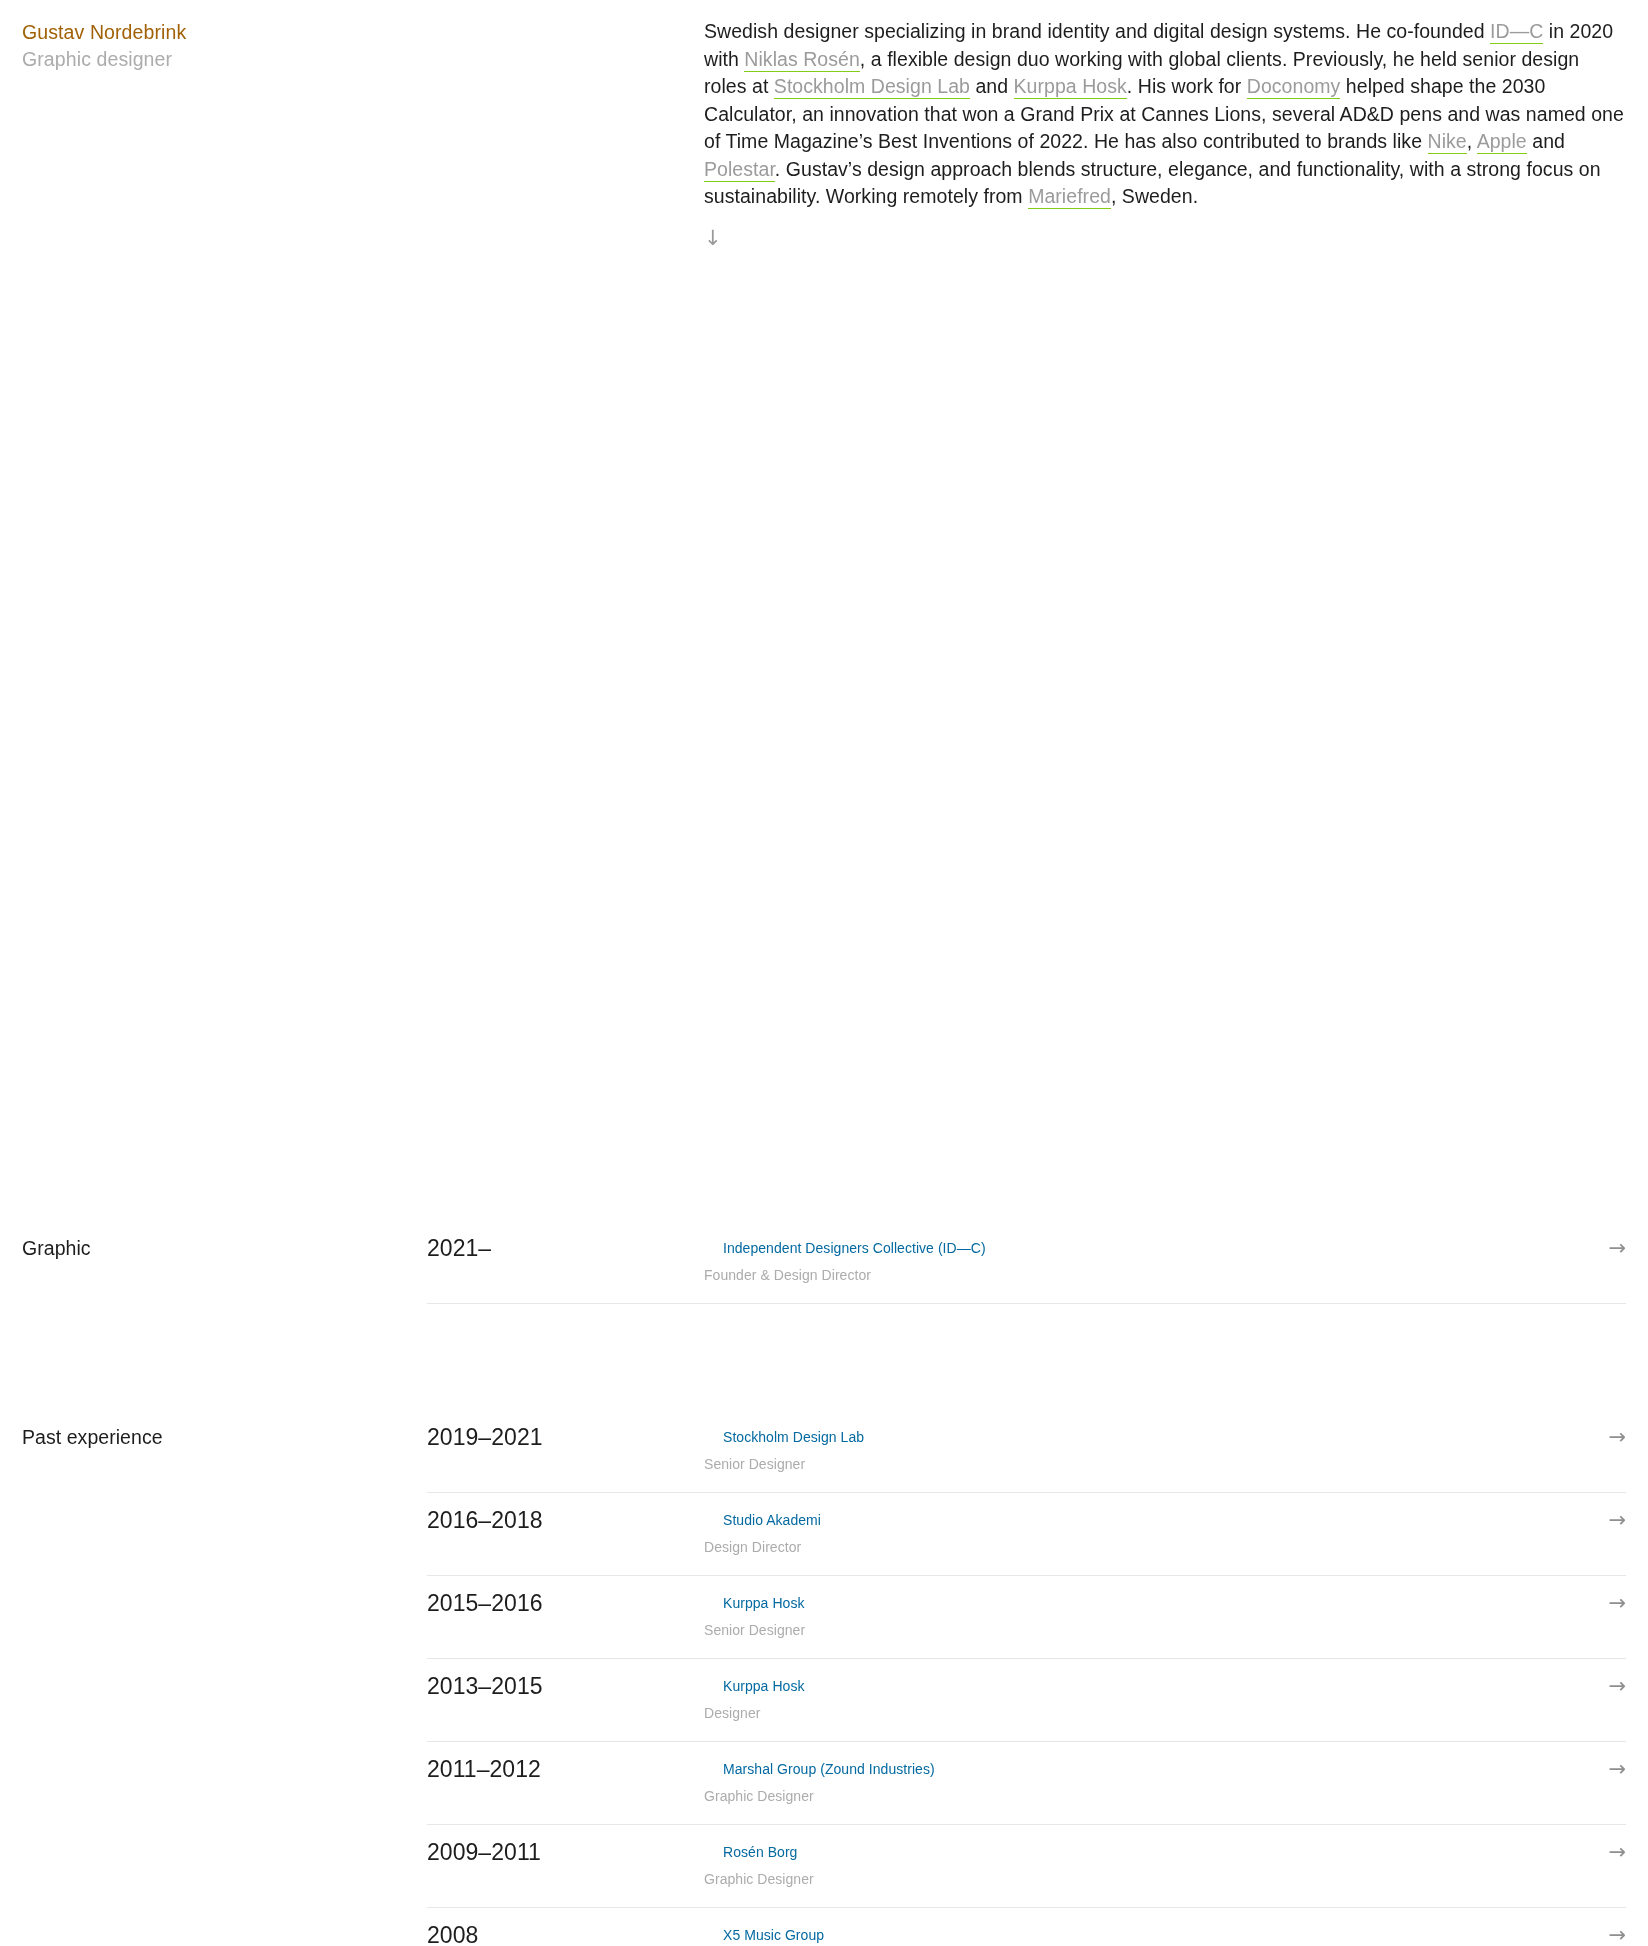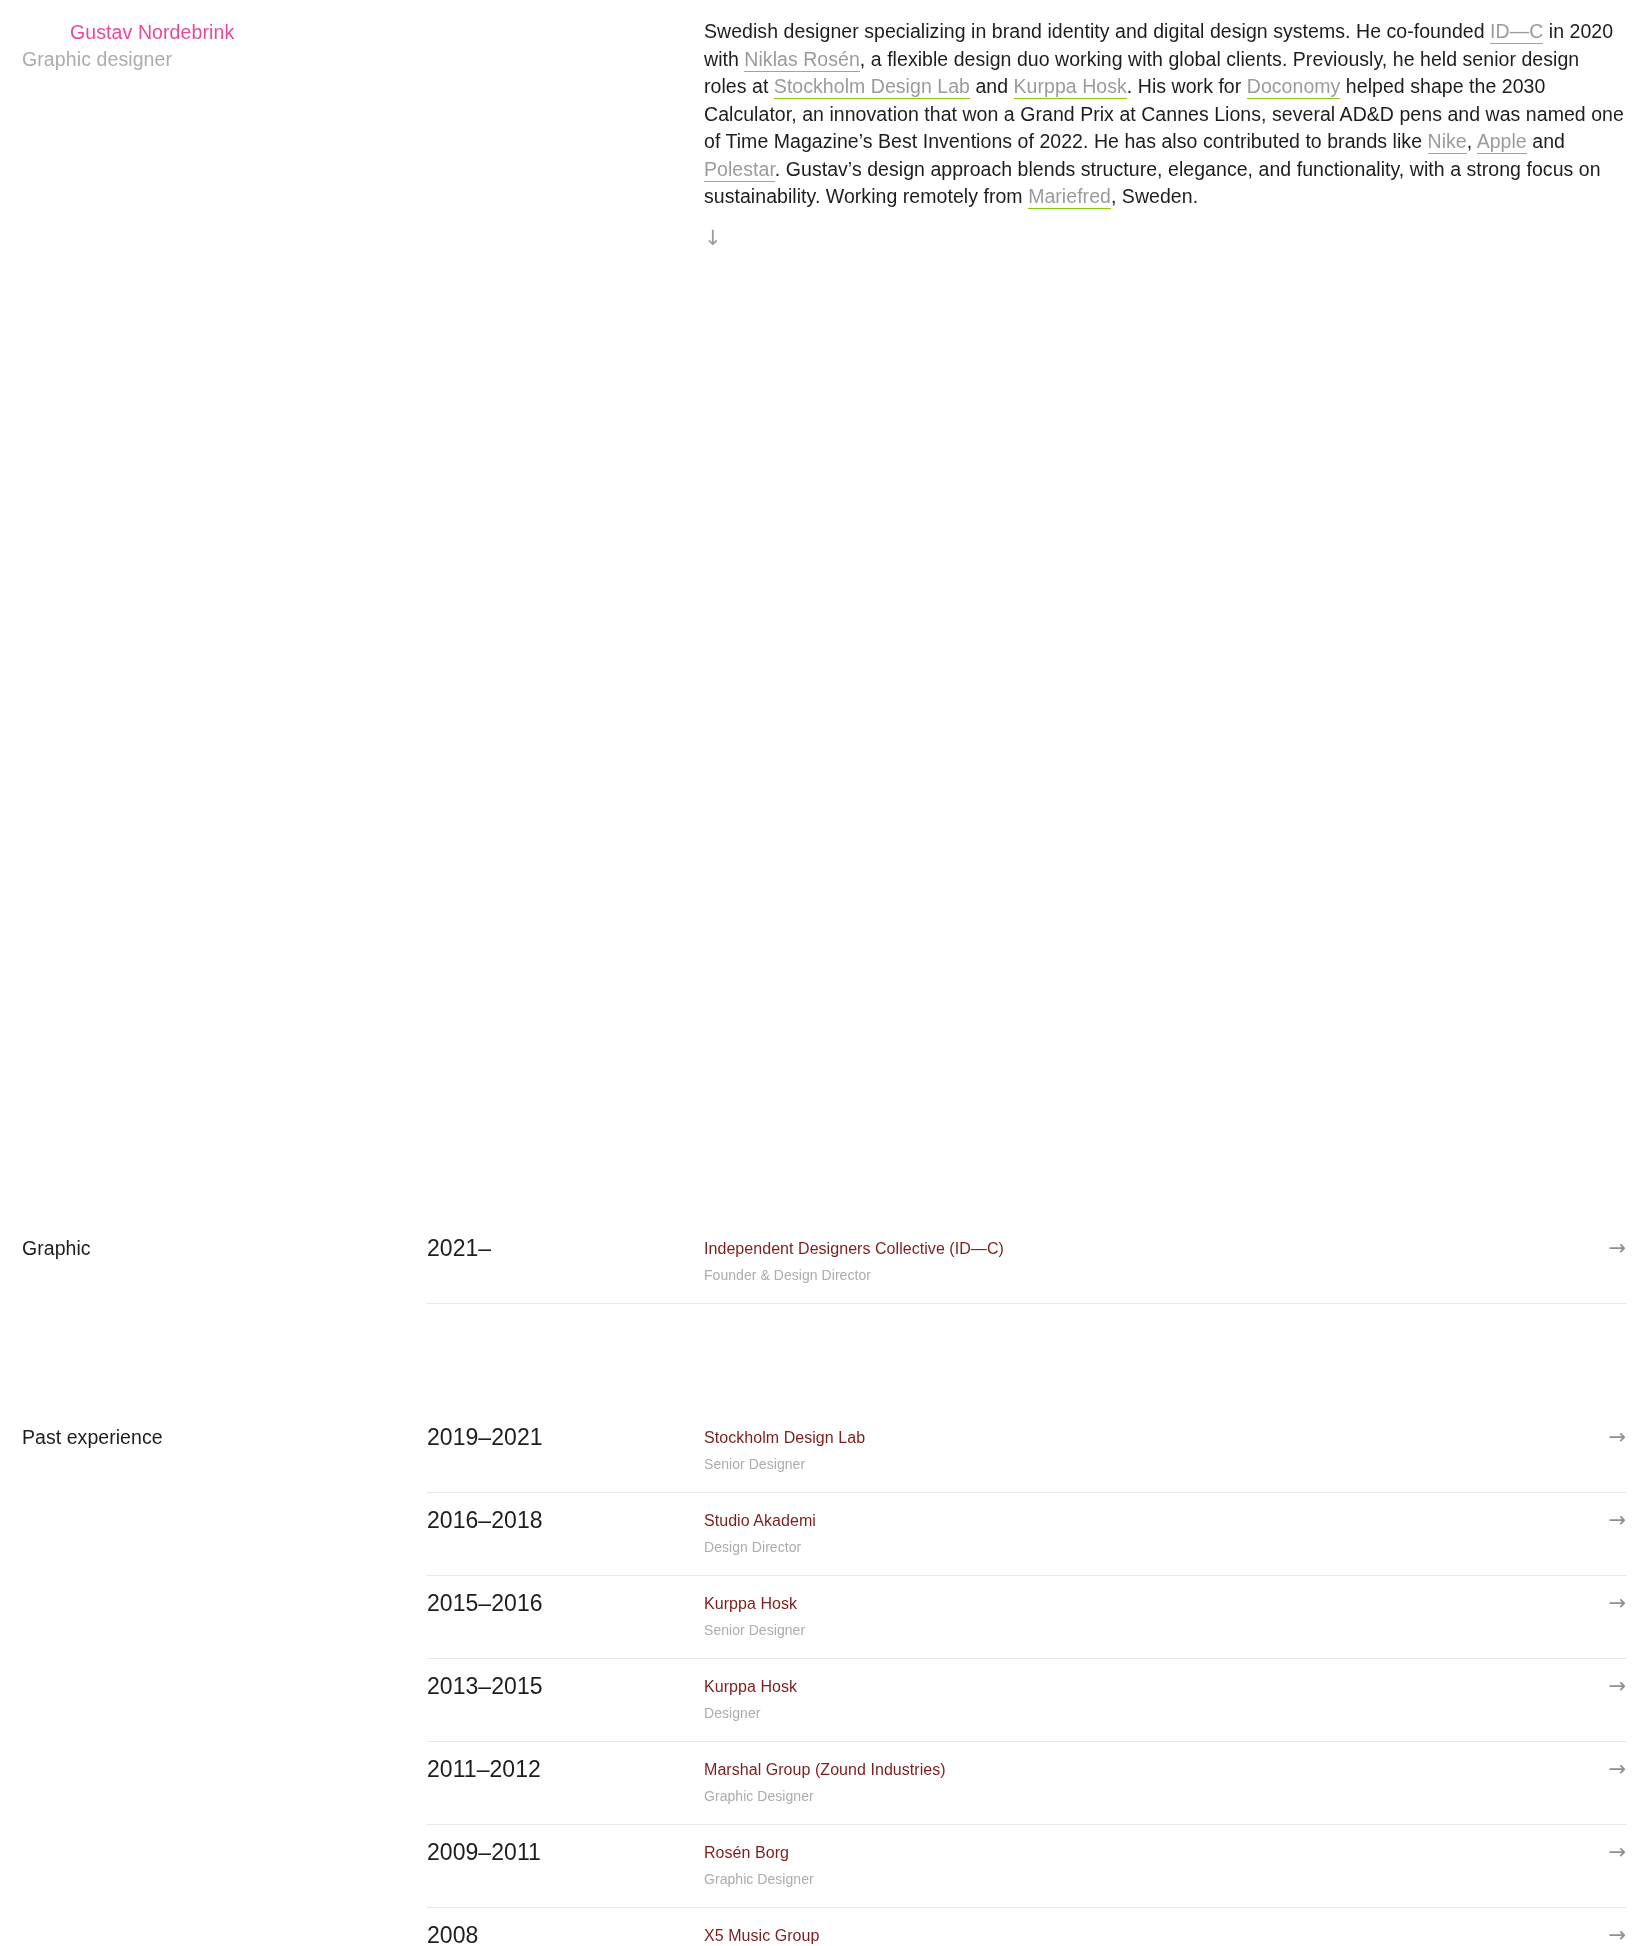--- a/index.html
+++ b/index.html
@@ -33,23 +33,22 @@
     flex: 0 0 405px;
     padding-top: 1px;
   }
   .intro-spacer {
     width: 277px;
     flex: 0 0 277px;
   }
   .name {
     font-size: 19.5px;
     line-height: 27px;
-    color: #ec4899;
+    color: #a16207;
     letter-spacing: 0.1px;
-    margin-left: 48px;
   }
   .role {
     font-size: 19.5px;
     line-height: 27px;
     color: #acacac;
     letter-spacing: 0.1px;
   }
   .bio {
     flex: 1 1 auto;
     max-width: 925px;
@@ -112,24 +111,25 @@
   .exp-years {
     width: 277px;
     flex: 0 0 277px;
     font-size: 23px;
     line-height: 27px;
     color: #1d1d1d;
     letter-spacing: 0.05px;
   }
   .exp-main { flex: 1 1 auto; }
   .exp-title {
-    font-size: 16px;
-    line-height: 27px;
-    color: #7f1d1d;
-    letter-spacing: 0.05px;
+    font-size: 14px;
+    line-height: 27px;
+    color: #0369a1;
+    letter-spacing: 0.05px;
+    margin-left: 19px;
   }
   .exp-sub {
     font-size: 14px;
     line-height: 27px;
     color: #acacac;
     letter-spacing: 0.05px;
   }
   .exp-arrow {
     flex: 0 0 40px;
     text-align: right;

